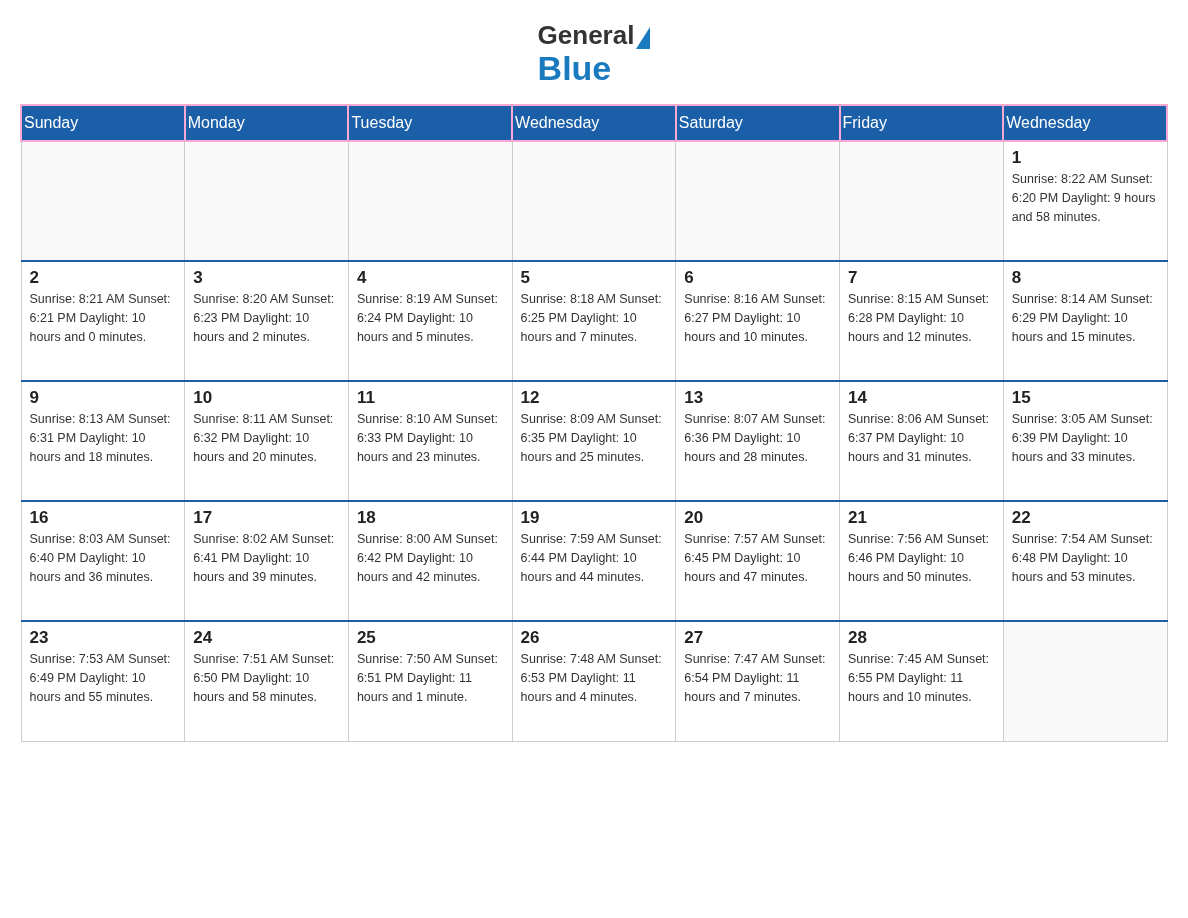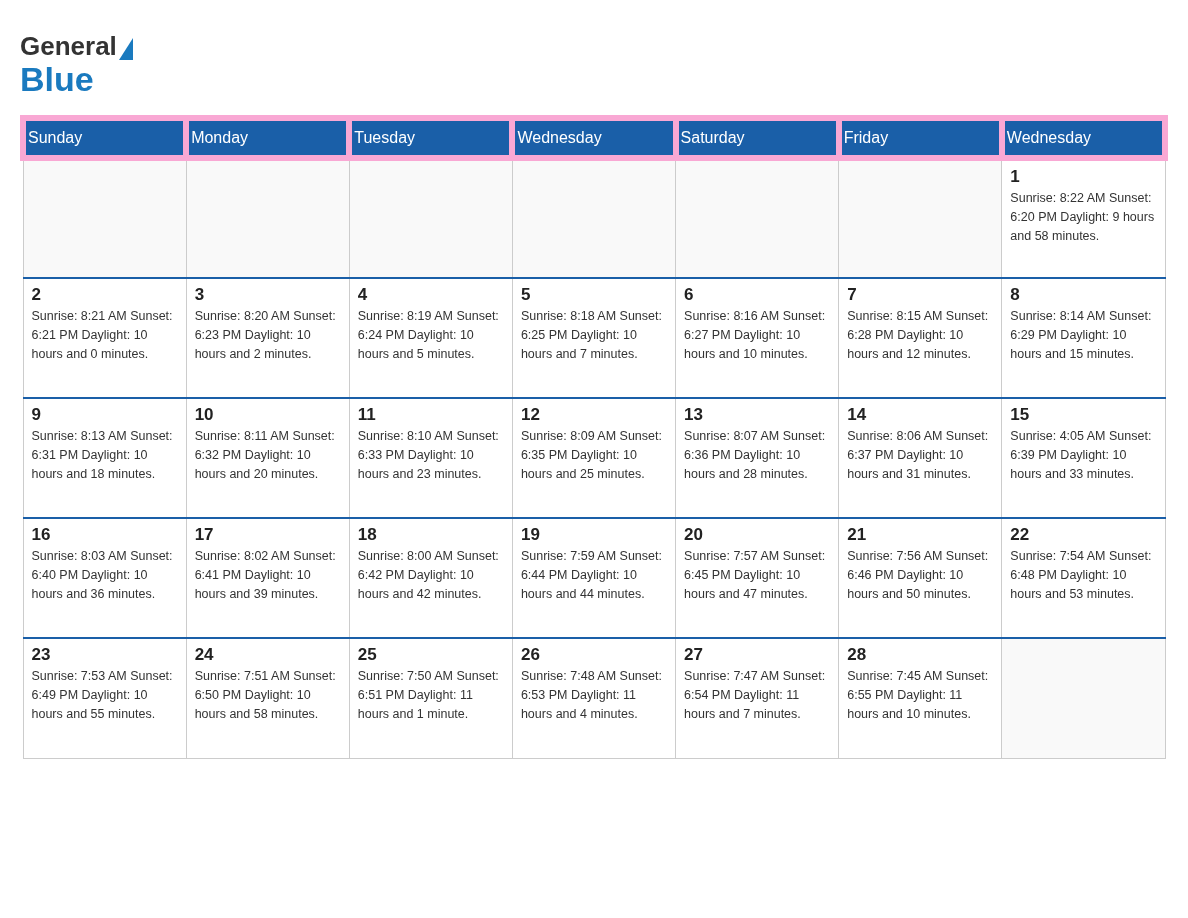--- a/index.html
+++ b/index.html
@@ -6,24 +6,23 @@
     body {
       font-family: Arial, sans-serif;
       background: #fff;
       width: 1188px;
       min-height: 918px;
       padding: 20px;
     }
 
     .header {
       display: flex;
-      justify-content: flex-start;
+      justify-content: center;
       align-items: flex-start;
       margin-bottom: 16px;
-      margin-top: 11px;
     }
 
     .logo {
       display: flex;
       flex-direction: column;
       align-items: flex-start;
     }
 
     .logo-text {
       display: flex;
@@ -75,21 +74,21 @@
       table-layout: fixed;
     }
 
     .calendar th {
       background-color: #1a5fa8;
       color: #fff;
       font-size: 16px;
       font-weight: normal;
       padding: 8px 2px;
       text-align: left;
-      border: 6px solid #f9a8d4;
+      border: 2px solid #f9a8d4;
     }
 
     .calendar td {
       border: 1px solid #ccc;
       vertical-align: top;
       padding: 6px 8px;
       height: 120px;
       font-size: 13px;
       color: #333;
       background: #fff;
@@ -235,21 +234,21 @@
 Daylight: 10 hours and 28 minutes.</div>
         </td>
         <td>
           <span class="day-number">14</span>
           <div class="day-info">Sunrise: 8:06 AM
 Sunset: 6:37 PM
 Daylight: 10 hours and 31 minutes.</div>
         </td>
         <td>
           <span class="day-number">15</span>
-          <div class="day-info">Sunrise: 4:05 AM
+          <div class="day-info">Sunrise: 3:05 AM
 Sunset: 6:39 PM
 Daylight: 10 hours and 33 minutes.</div>
         </td>
       </tr>
       <tr class="week-row">
         <td>
           <span class="day-number">16</span>
           <div class="day-info">Sunrise: 8:03 AM
 Sunset: 6:40 PM
 Daylight: 10 hours and 36 minutes.</div>

